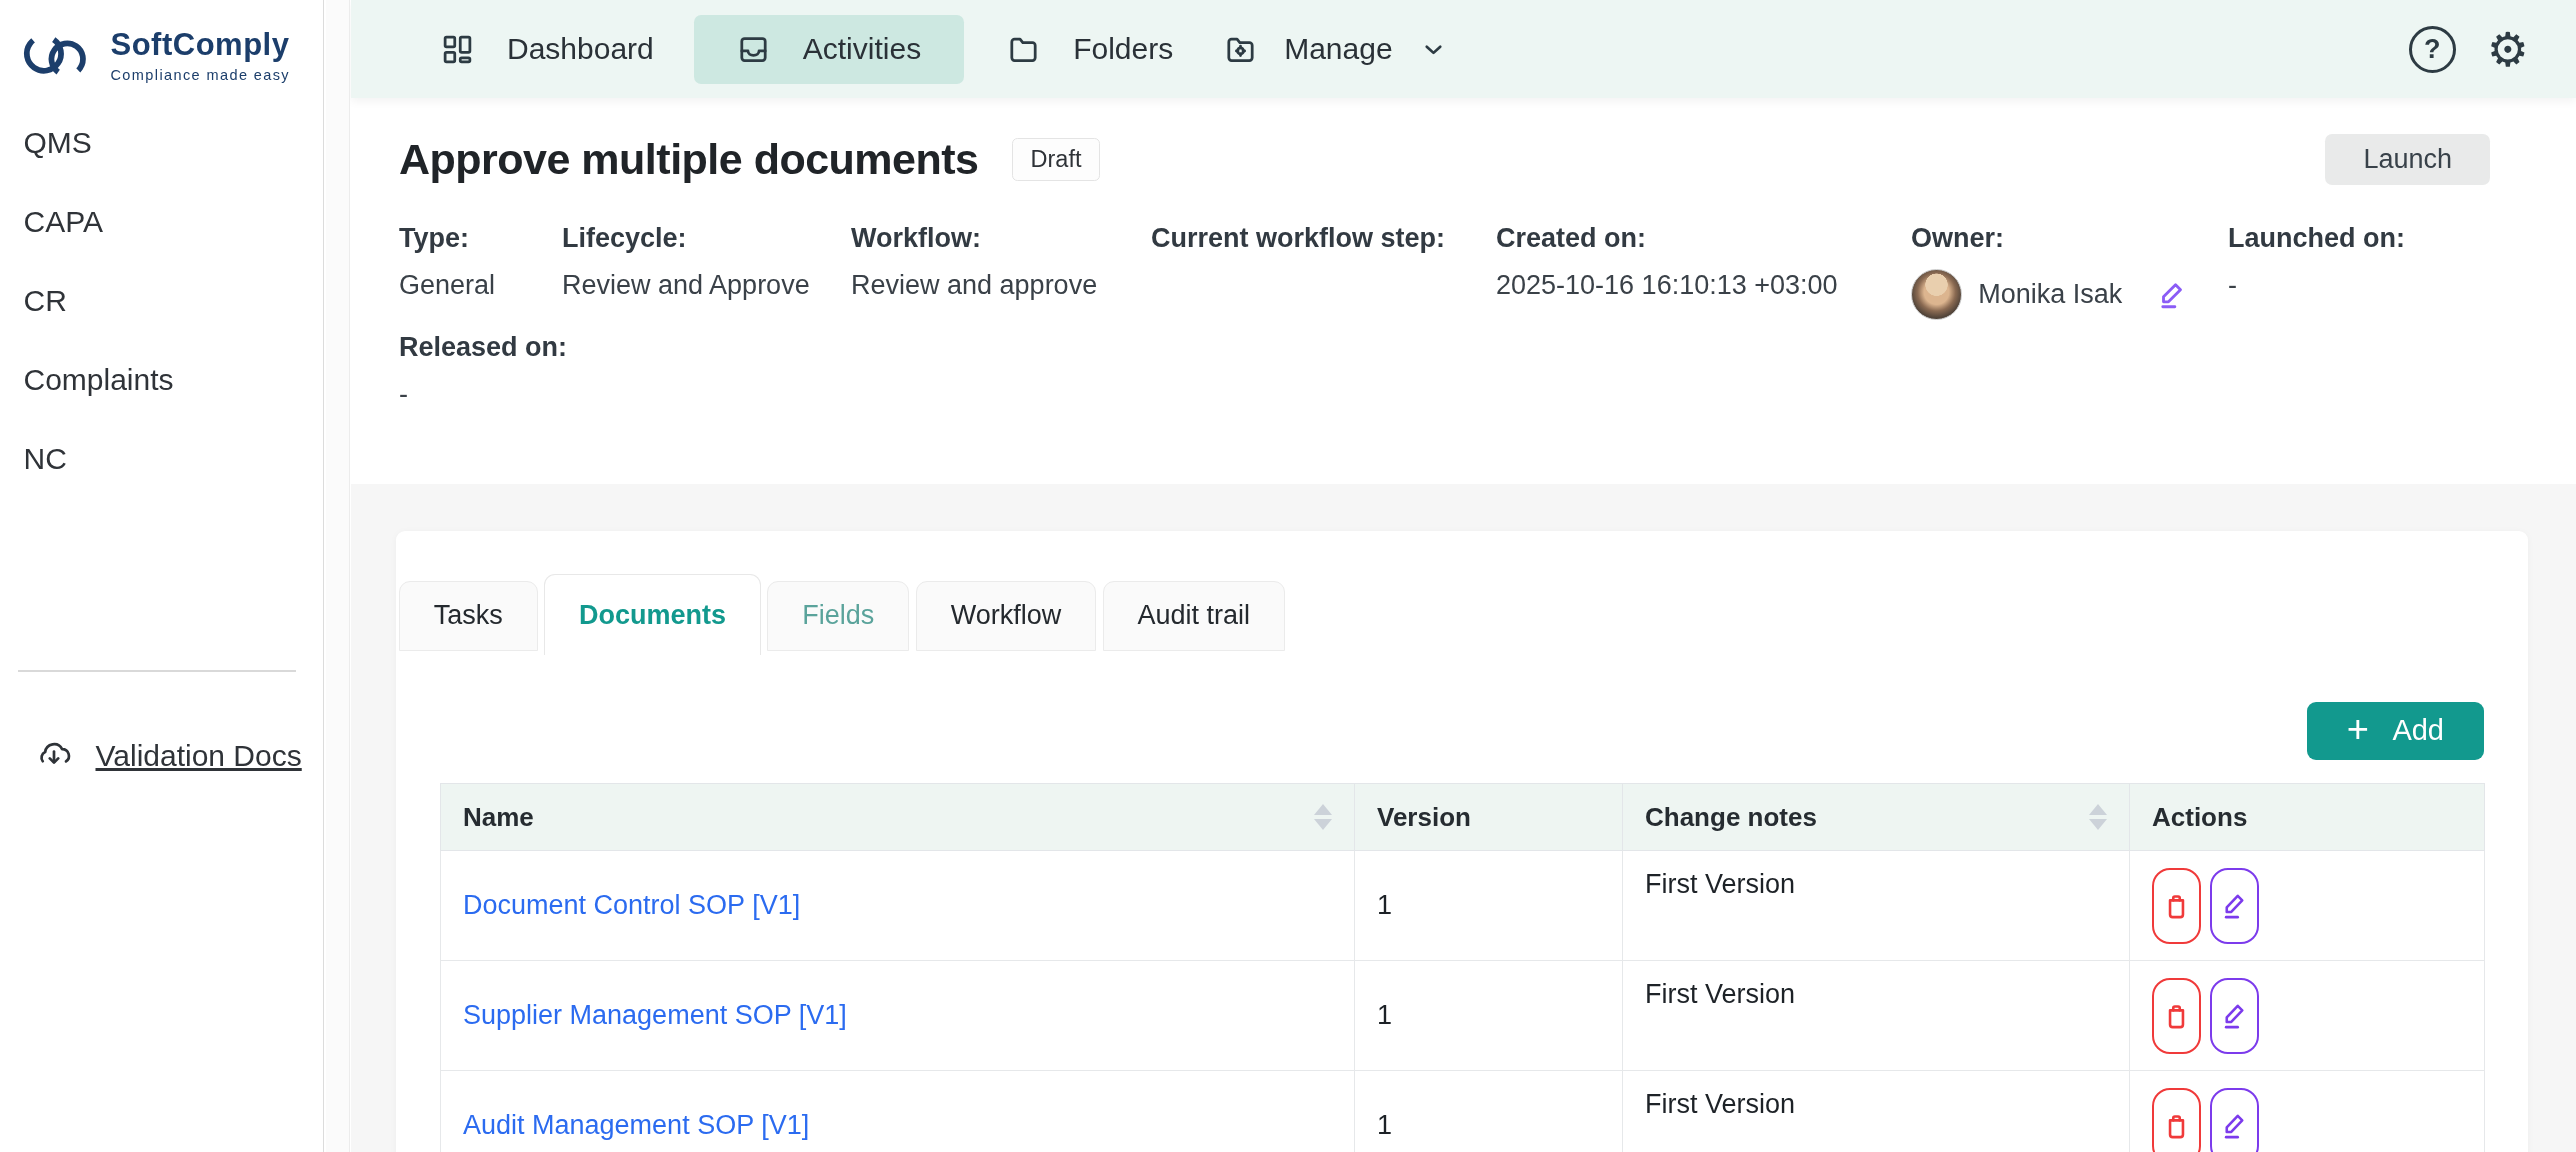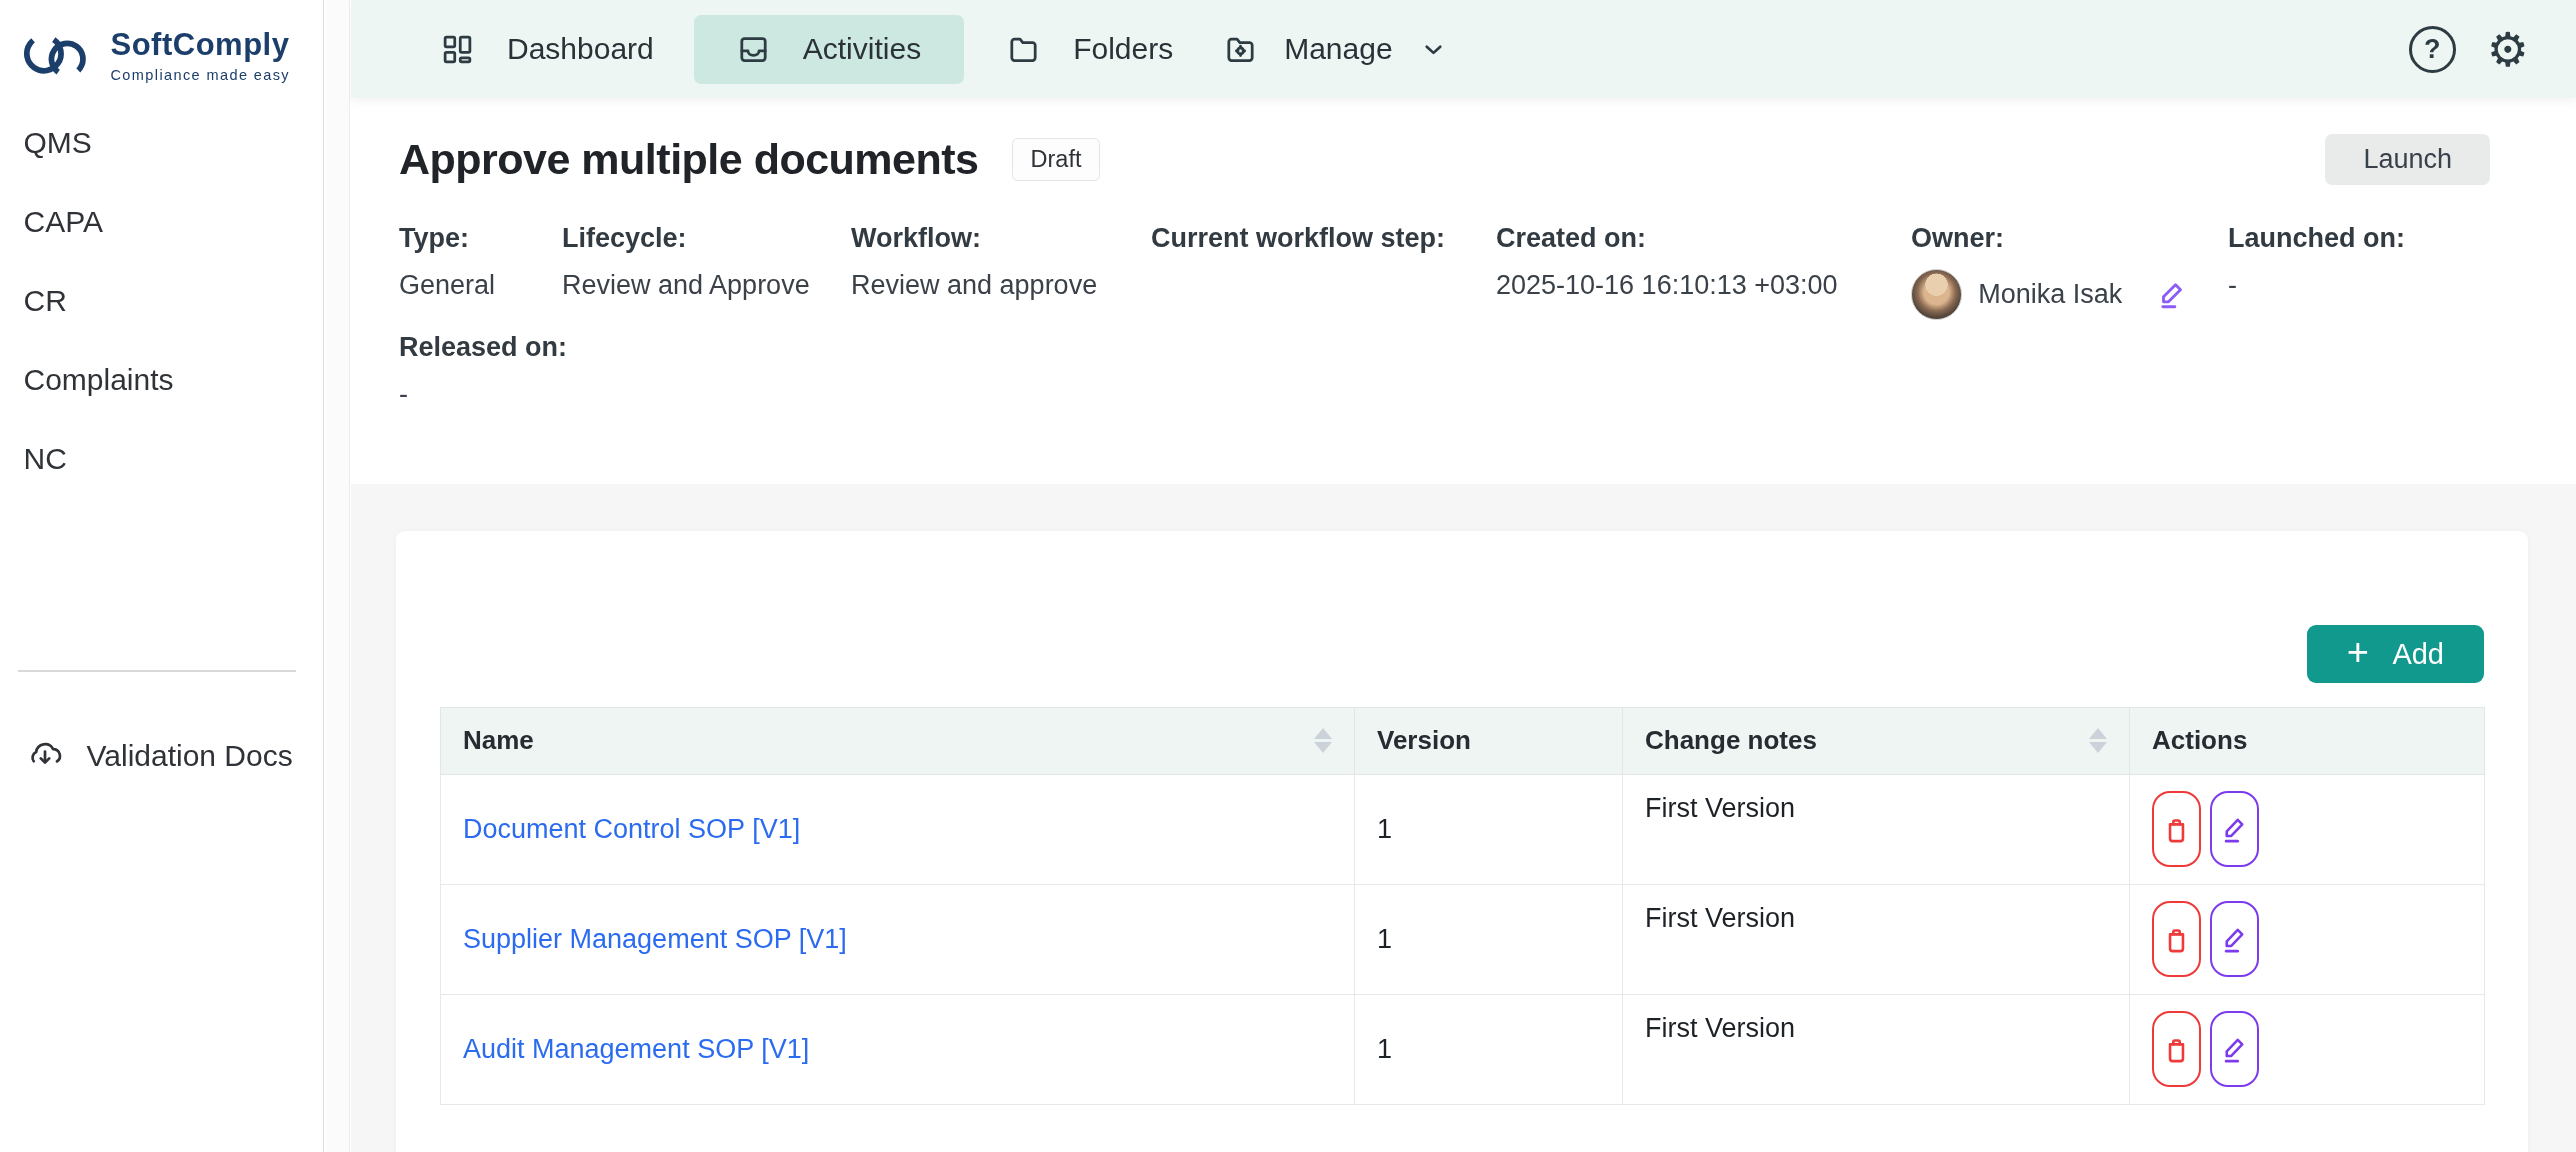--- a/index.html
+++ b/index.html
@@ -13,21 +13,21 @@
              background:#fbfbfb; border-right:1.8px solid #ececec; z-index:5; }
   .logo-row { display:flex; align-items:center; gap:14.5px; margin:27px 0 0 22px; }
   .logo-mark svg { display:block; }
   .logo-text .name { font-size:31px; font-weight:bold; color:#1c3e6b; letter-spacing:0.5px; }
   .logo-text .tag  { font-size:14.5px; color:#1c3e6b; letter-spacing:1.4px; margin-top:3.6px; }
   .side-list { margin-top:20px; }
   .side-item { height:79px; display:flex; align-items:center; padding-left:23.5px;
                font-size:30px; color:#2f3338; cursor:pointer; }
   .side-divider { height:1.8px; background:#d9d9d9; margin:172px 27px 0 18px; }
   .side-footer { margin-top:63px; display:flex; align-items:center; gap:23.5px;
-                 padding-left:27px; font-size:30px; color:#2f3338; cursor:pointer; }
+                 padding-left:36px; font-size:30px; color:#2f3338; cursor:pointer;text-decoration:underline; }
   .side-footer svg { flex:0 0 auto; }
 
   
   .main { position:absolute; left:351px; top:0; right:0; height:100%; background:#f6f6f6; }
 
   
   .topnav { height:98px; background:#edf6f3; display:flex; align-items:center;
             box-shadow:0 3.6px 9px rgba(0,0,0,.05); position:relative; z-index:4; }
   .nav-item { display:flex; align-items:center; gap:33px; font-size:30px; color:#2a3137;
               cursor:pointer; }
@@ -264,20 +264,37 @@
 
     <div class="released-block">
       <div class="meta-label">Released on:</div>
       <div class="meta-value">-</div>
     </div>
   </section>
 
   <section class="content">
     <div class="card">
 
+      <div class="tabs">
+        <div class="tab">
+            <span>Tasks</span>
+          </div>
+        <div class="tab active">
+            <span>Documents</span>
+          </div>
+        <div class="tab accent">
+            <span>Fields</span>
+          </div>
+        <div class="tab">
+            <span>Workflow</span>
+          </div>
+        <div class="tab">
+            <span>Audit trail</span>
+          </div>
+      </div>
 
       <div class="add-row">
         <button class="add-btn">
           <span class="plus">+</span>
           <span>Add</span>
         </button>
       </div>
 
       <div class="table-wrap">
         <table class="docs">

